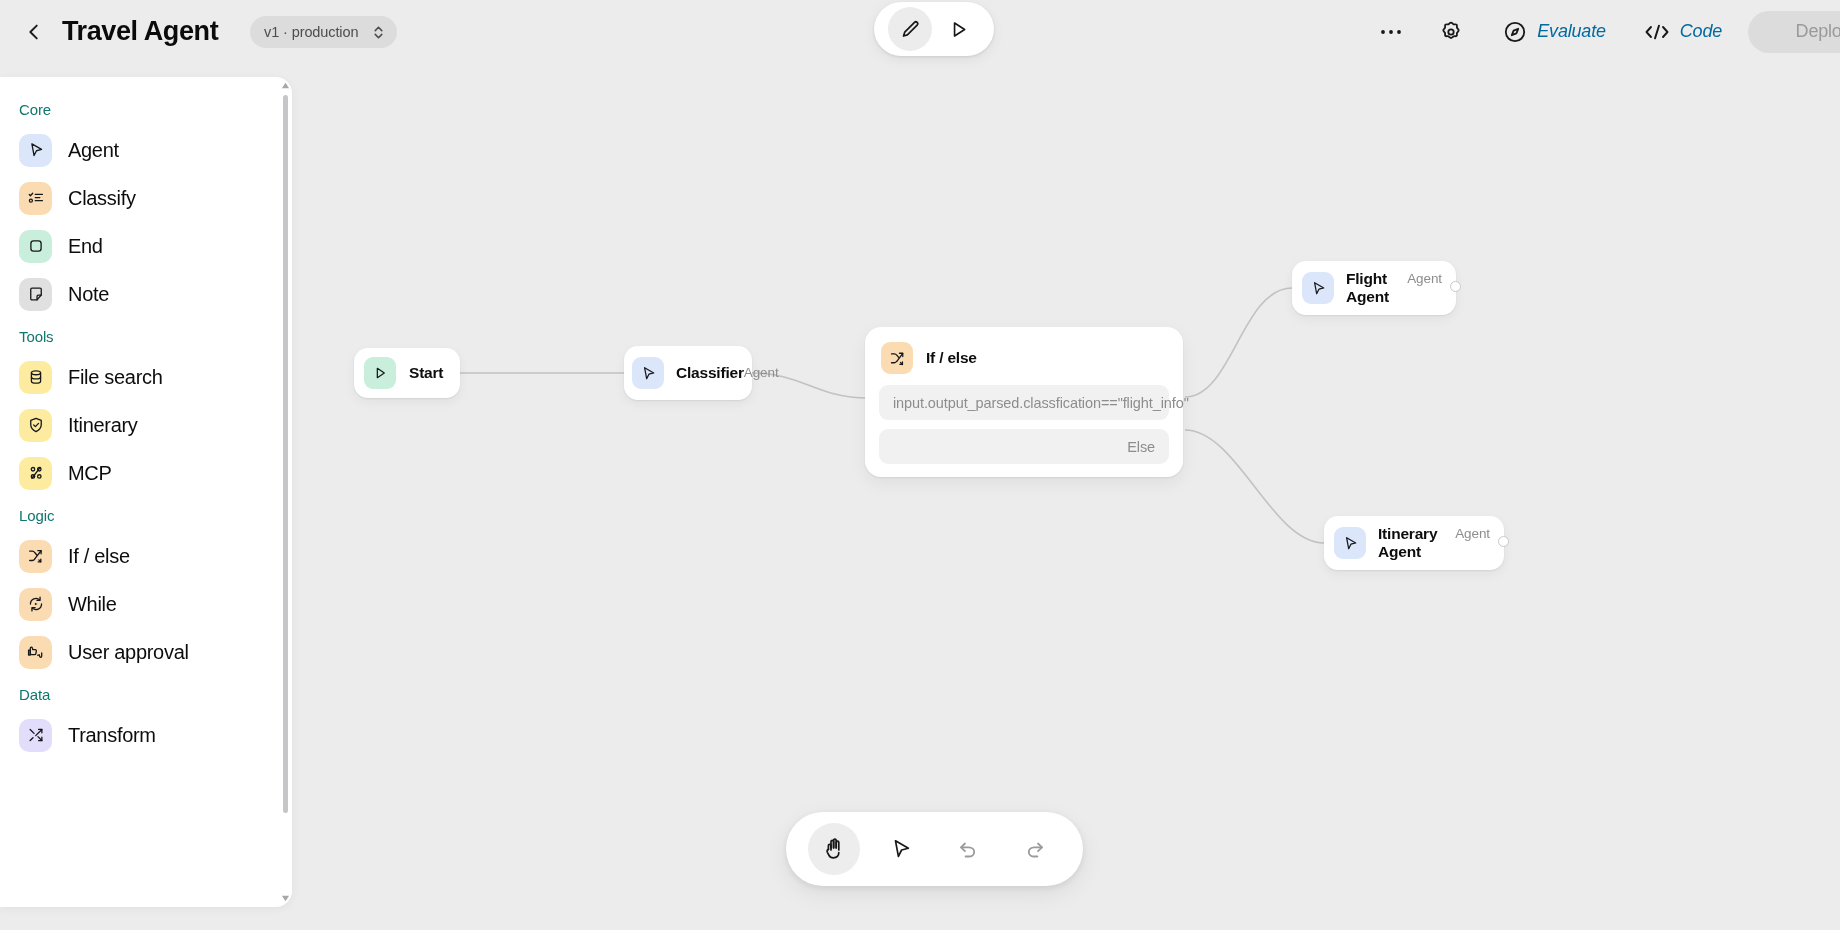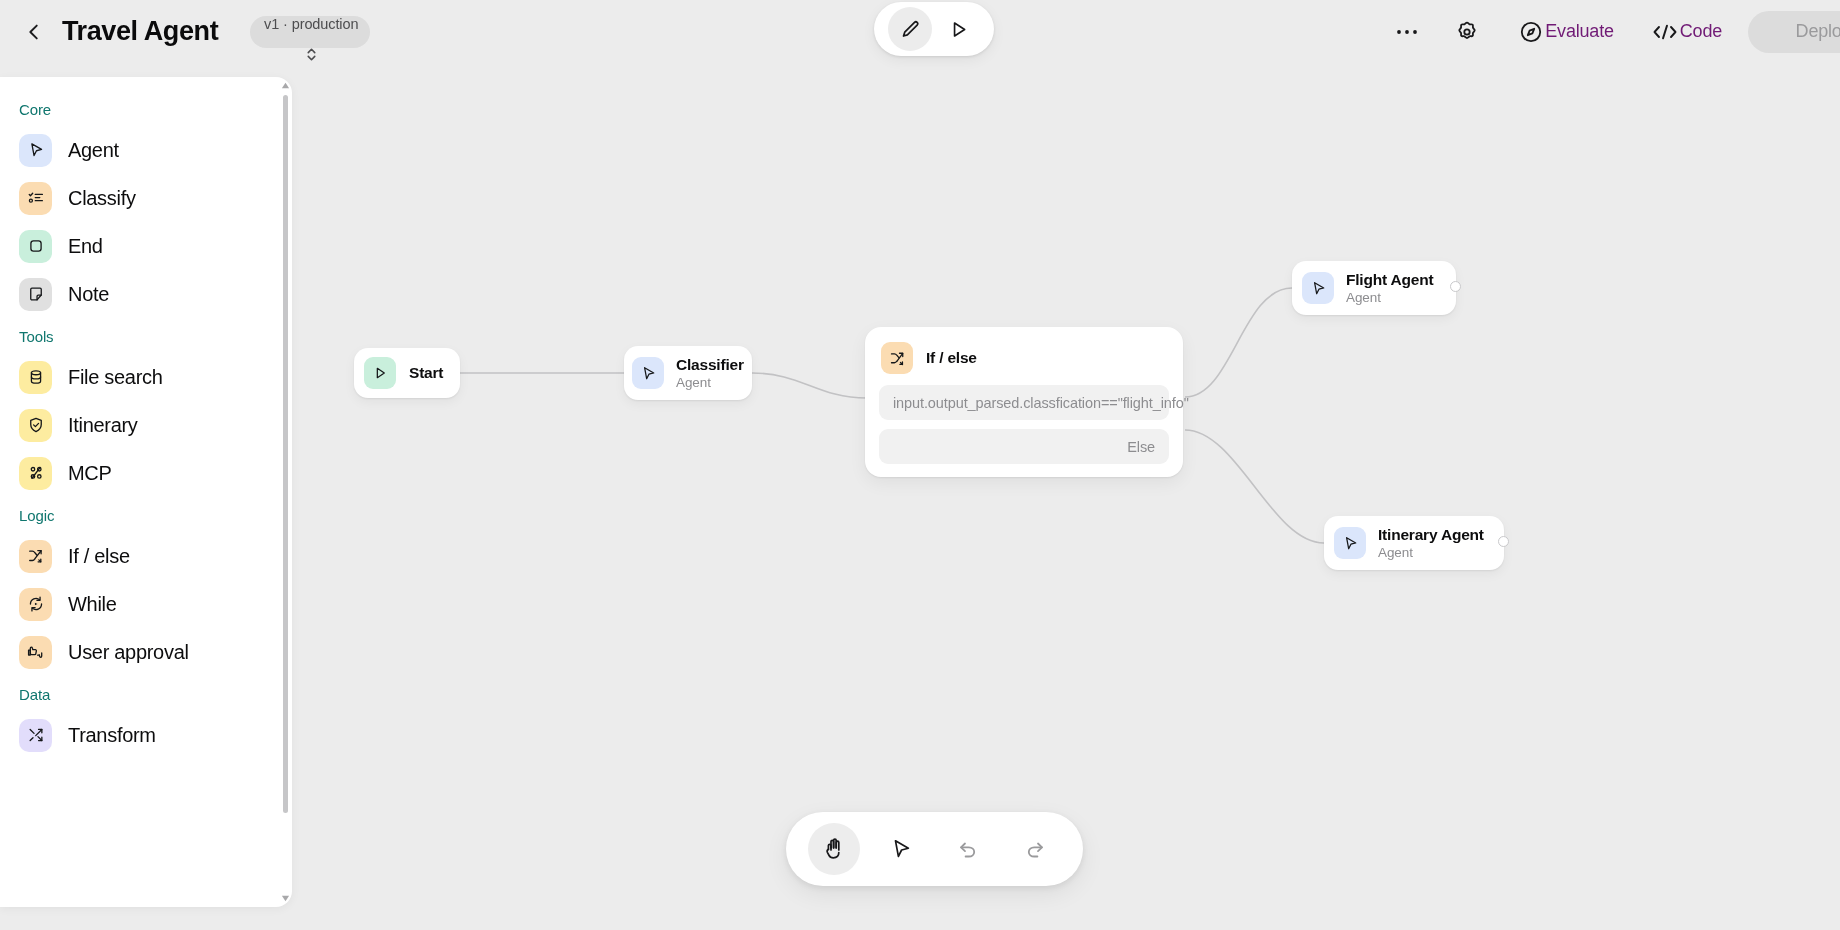--- a/index.html
+++ b/index.html
@@ -26,21 +26,21 @@
   }
   #app-title {
     position: absolute; left: 62px; top: 11px;
     font-size: 27px; font-weight: 600; color: #0b0b0c;
     letter-spacing: -0.4px; line-height: 40px;
   }
   #version-pill {
     position: absolute; left: 250px; top: 16px; height: 32px;
     background: #dcdcdc; border-radius: 16px;
     display: flex; align-items: center; gap: 14px;
-    padding: 0 12px 0 14px; cursor: pointer; flex-direction: column;
+    padding: 0 12px 0 14px; cursor: pointer;
   }
   #version-pill .vtext { font-size: 14.5px; color: #4d4d4f; font-weight: 500; letter-spacing: -0.1px; }
 
   
   #mode-pill {
     position: absolute; left: 874px; top: 2px;
     width: 120px; height: 54px;
     background: #ffffff; border-radius: 28px;
     box-shadow: 0 1px 3px rgba(0,0,0,.10), 0 4px 14px rgba(0,0,0,.06);
     display: flex; align-items: center; justify-content: center; gap: 4px;
@@ -51,23 +51,23 @@
   }
   #mode-pill .mbtn.active { background: #ececec; }
 
   
   #top-right { position: absolute; right: 0; top: 0; height: 63px; display: flex; align-items: center; }
   .tr-icon {
     width: 44px; height: 44px; border-radius: 10px;
     display: flex; align-items: center; justify-content: center; cursor: pointer;
   }
   .tr-item {
-    display: flex; align-items: center; gap: 2px; height: 40px;
+    display: flex; align-items: center; gap: 10px; height: 40px;
     padding: 0 10px; border-radius: 10px; cursor: pointer;
-    font-size: 18px; color: #701a75; letter-spacing: -0.2px;
+    font-size: 18px; color: #0369a1; letter-spacing: -0.2px; font-style: italic;
   }
   #deploy-btn {
     margin-left: 16px; margin-right: -58px;
     height: 42px; min-width: 150px; border-radius: 21px;
     background: #dcdcdc; color: #9a9a9c;
     display: flex; align-items: center; justify-content: center;
     font-size: 18px; font-weight: 500; padding: 0 26px; cursor: default;
     letter-spacing: -0.2px;
   }
 
@@ -112,21 +112,21 @@
   .node {
     position: absolute;
     background: #ffffff; border-radius: 14px;
     box-shadow: 0 1px 2px rgba(0,0,0,.07), 0 4px 12px rgba(0,0,0,.05);
     display: flex; align-items: center; cursor: pointer;
   }
   .node-ico {
     width: 32px; height: 32px; border-radius: 9px;
     display: flex; align-items: center; justify-content: center; flex: 0 0 32px;
   }
-  .node-text { display: flex; flex-direction: column; justify-content: center; }
+  .node-text { display: flex; justify-content: center; }
   .node-title { font-size: 15.5px; font-weight: 600; color: #0d0d0e; letter-spacing: -0.2px; line-height: 18px; }
   .node-sub { font-size: 13.5px; color: #8d8d90; line-height: 17px; letter-spacing: -0.1px; }
   .port {
     position: absolute; width: 11px; height: 11px; border-radius: 50%;
     background: #ffffff; border: 1.5px solid #c9c9cb;
   }
 
   
   #node-ifelse {
     position: absolute; background: #ffffff; border-radius: 16px;

